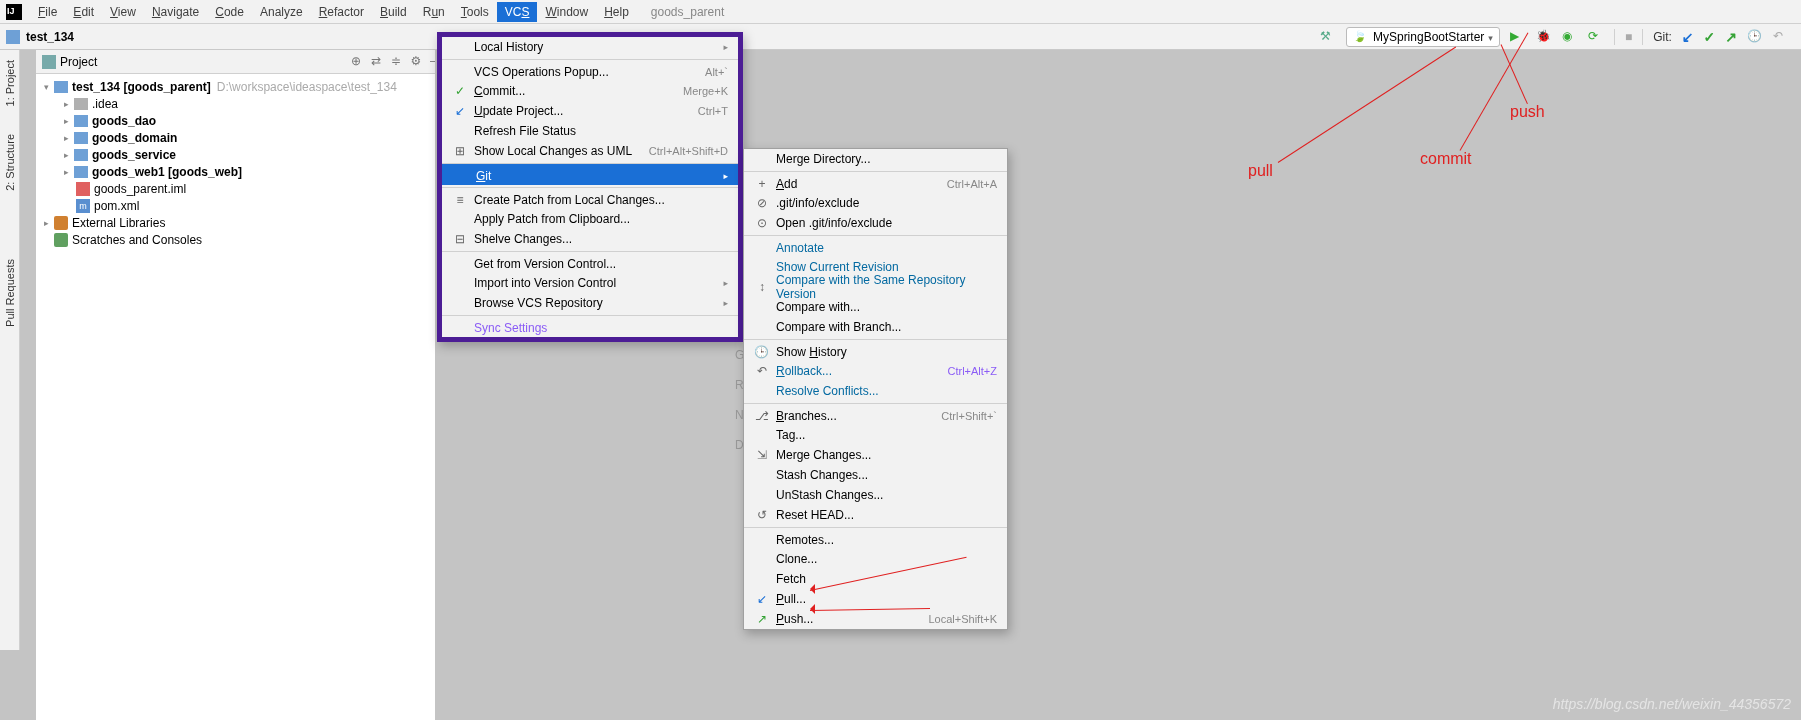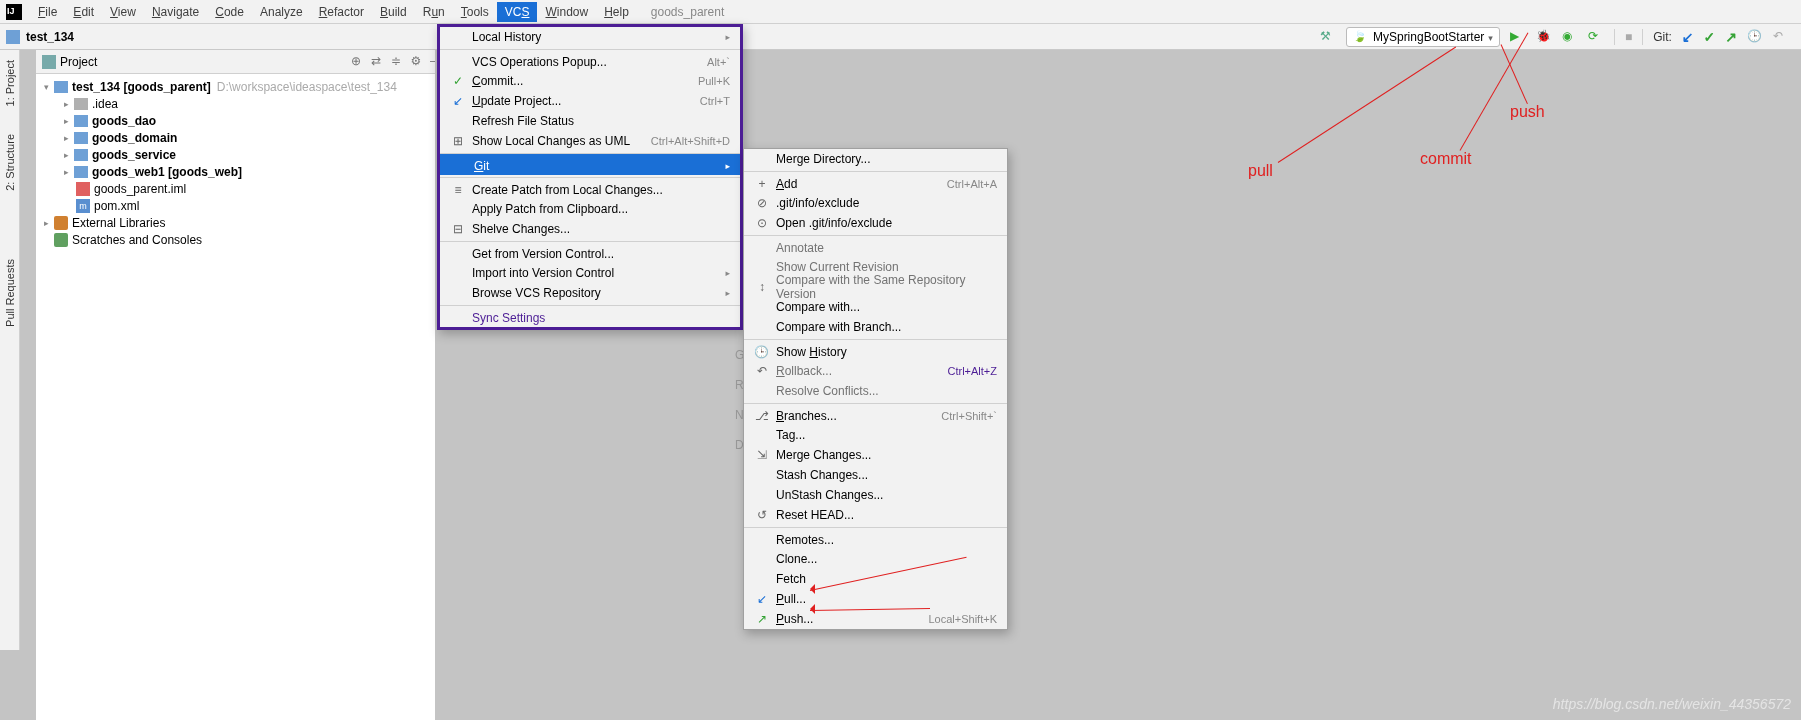--- a/index.html
+++ b/index.html
@@ -50,35 +50,35 @@
 .tree-row .path { color:#aaa; margin-left:6px; }
 .tree-row .bracket { font-weight:bold; }
 .iml-icon { width:14px; height:14px; background:#e06060; margin-right:4px; }
 .m-icon { width:14px; height:14px; background:#5a8fd0; color:#fff; font-size:9px; text-align:center; line-height:14px; margin-right:4px; }
 .lib-icon { width:14px; height:14px; background:#d08030; margin-right:4px; border-radius:2px; }
 .scr-icon { width:14px; height:14px; background:#60a060; margin-right:4px; border-radius:2px; }
 
 .editor-area { position:absolute; left:435px; top:50px; right:0; bottom:0; background:#c4c4c4; overflow:hidden; }
 .bg-letters { position:absolute; left:300px; top:290px; color:#999; font-size:16px; line-height:30px; }
 
-.dropdown1 { position:absolute; left:437px; top:24px; width:306px; background:#f2f2f2; border:3px solid #4c1d95; box-shadow:2px 4px 10px rgba(0,0,0,0.25); z-index:10; }
+.dropdown1 { position:absolute; left:437px; top:32px; width:306px; background:#f2f2f2; border:5px solid #4c1d95; box-shadow:2px 4px 10px rgba(0,0,0,0.25); z-index:10; }
 .menu-item { height:20px; display:flex; align-items:center; padding:0 10px; position:relative; gap:6px; }
 .menu-item.sep-before { border-top:1px solid #d0d0d0; margin-top:2px; padding-top:2px; height:22px; }
 .menu-item.highlight { background:#1a6fd6; color:#fff;padding-left:12px; }
 .menu-item .icon-slot { width:16px; text-align:center; color:#666; }
 .menu-item.highlight .icon-slot { color:#fff; }
 .menu-item .label { flex:1; }
 .menu-item .short { color:#888; font-size:11px; }
 .menu-item .sub { color:#888; font-size:9px; margin-left:auto; }
 .menu-item.highlight .sub { color:#fff; }
-.menu-item.disabled .label,.menu-item.disabled .short { color:#4c1d95; }
+.menu-item.disabled .label,.menu-item.disabled .short { color:#8b5cf6; }
 .menu-item u { text-decoration:underline; }
 
 .dropdown2 { position:absolute; left:743px; top:148px; width:265px; background:#f2f2f2; border:1px solid #a0a0a0; box-shadow:2px 4px 10px rgba(0,0,0,0.25); z-index:11; }
-.dropdown2 .menu-item.disabled .label { color:#737373; }
+.dropdown2 .menu-item.disabled .label { color:#0369a1; }
 
 .anno { position:absolute; color:#e02020; font-size:16px; font-family:Arial; z-index:20; }
 .anno-line { position:absolute; background:#e02020; height:1px; z-index:19; transform-origin:left center; }
 .watermark { position:absolute; right:10px; bottom:8px; color:rgba(255,255,255,0.55); font-size:14px; font-style:italic; z-index:30; }
 </style>
 </head>
 <body>
 
 <div class="menubar">
   <span class="ij-icon"></span>
@@ -212,21 +212,21 @@
       <span class="sub">▸</span>
     </div>
     <div class="menu-item sep-before">
       <span class="icon-slot"></span>
       <span class="label">VCS Operations Popup...</span>
       <span class="short">Alt+`</span>
     </div>
     <div class="menu-item">
       <span class="icon-slot" style="color: rgb(53, 163, 53);">✓</span>
       <span class="label"><u>C</u>ommit...</span>
-      <span class="short">Pull+K</span>
+      <span class="short">Merge+K</span>
     </div>
     <div class="menu-item">
       <span class="icon-slot" style="color: rgb(26, 111, 214);">↙</span>
       <span class="label"><u>U</u>pdate Project...</span>
       <span class="short">Ctrl+T</span>
     </div>
     <div class="menu-item">
       <span class="icon-slot"></span>
       <span class="label">Refresh File Status</span>
     </div>

